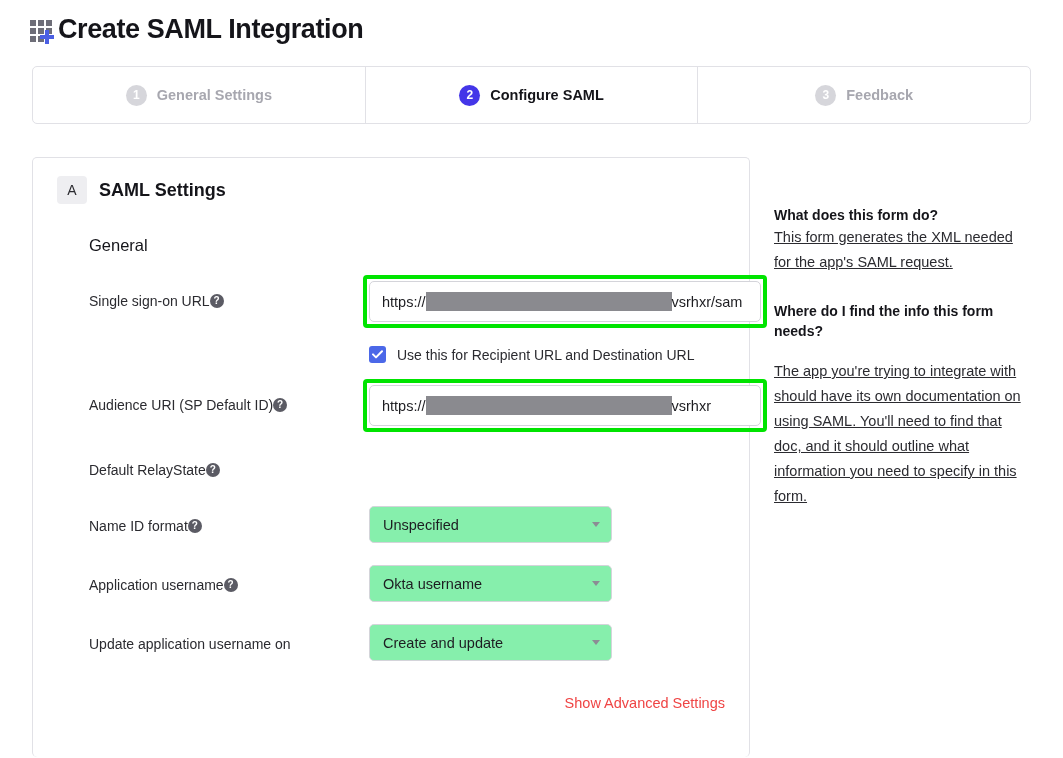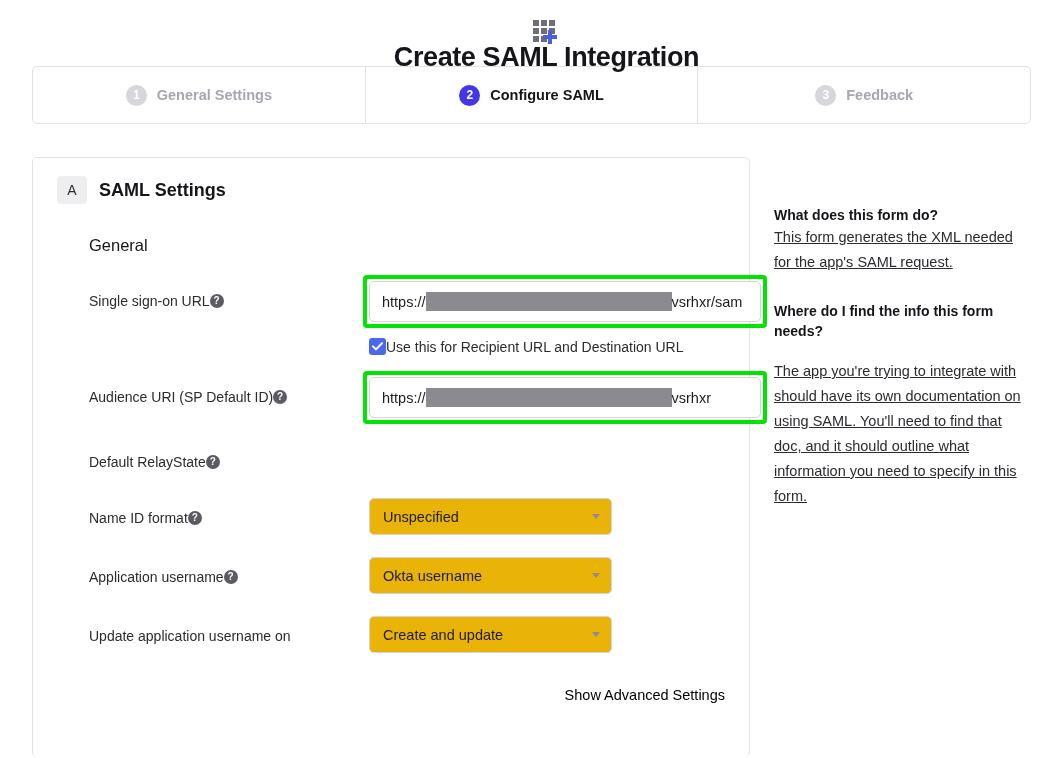--- a/index.html
+++ b/index.html
@@ -9,24 +9,23 @@
     height: 758px;
     background: #ffffff;
     font-family: "Liberation Sans", sans-serif;
     color: #1d1d21;
     overflow: hidden;
   }
 
   
   .page-header {
     display: flex;
-    align-items: center;
+    align-items: flex-start;
     padding: 16px 0 0 30px;
     height: 62px;
-    flex-direction: column;
   }
   .app-grid-icon {
     position: relative;
     width: 26px;
     height: 26px;
     flex: 0 0 26px;
     margin-right: 2px;
     margin-top: 2px;
   }
   .app-grid-icon .sq {
@@ -207,21 +206,22 @@
     border: 4px solid #00e400;
     border-radius: 4px;
     pointer-events: none;
   }
   .hl-sso { left: -6px; top: -6px; width: 404px; height: 53px; }
   .hl-aud { left: -6px; top: -6px; width: 404px; height: 53px; }
 
   .checkbox-row {
     display: flex;
     align-items: center;
-    margin-top: 16px;
+    gap: 11px;
+    margin-top: 24px;
   }
   .checkbox {
     width: 17px;
     height: 17px;
     flex: 0 0 17px;
     border-radius: 3px;
     background: #4b68e8;
     display: flex;
     align-items: center;
     justify-content: center;
@@ -236,21 +236,21 @@
     font-size: 13.5px;
     color: #5b5b64;
     margin-top: 9px;
   }
 
   .select-box {
     width: 243px;
     height: 37px;
     border: 1px solid #d4d4da;
     border-radius: 5px;
-    background: #eab308;
+    background: #86efac;
     display: flex;
     align-items: center;
     justify-content: space-between;
     padding: 0 11px 0 13px;
     font-size: 14.5px;
     color: #1d1d21;
   }
   .caret {
     width: 0; height: 0;
     border-left: 4.5px solid transparent;
@@ -259,21 +259,21 @@
   }
 
   .advanced-link-row {
     display: flex;
     justify-content: flex-end;
     padding-right: 24px;
     margin-top: 34px;
   }
   .advanced-link {
     font-size: 14.5px;
-    color: #000000;
+    color: #ef4444;
     text-decoration: none;
     font-weight: 400;
     cursor: pointer;
   }
 
   
   .help-col {
     flex: 1 1 auto;
     padding-left: 24px;
     padding-top: 48px;

